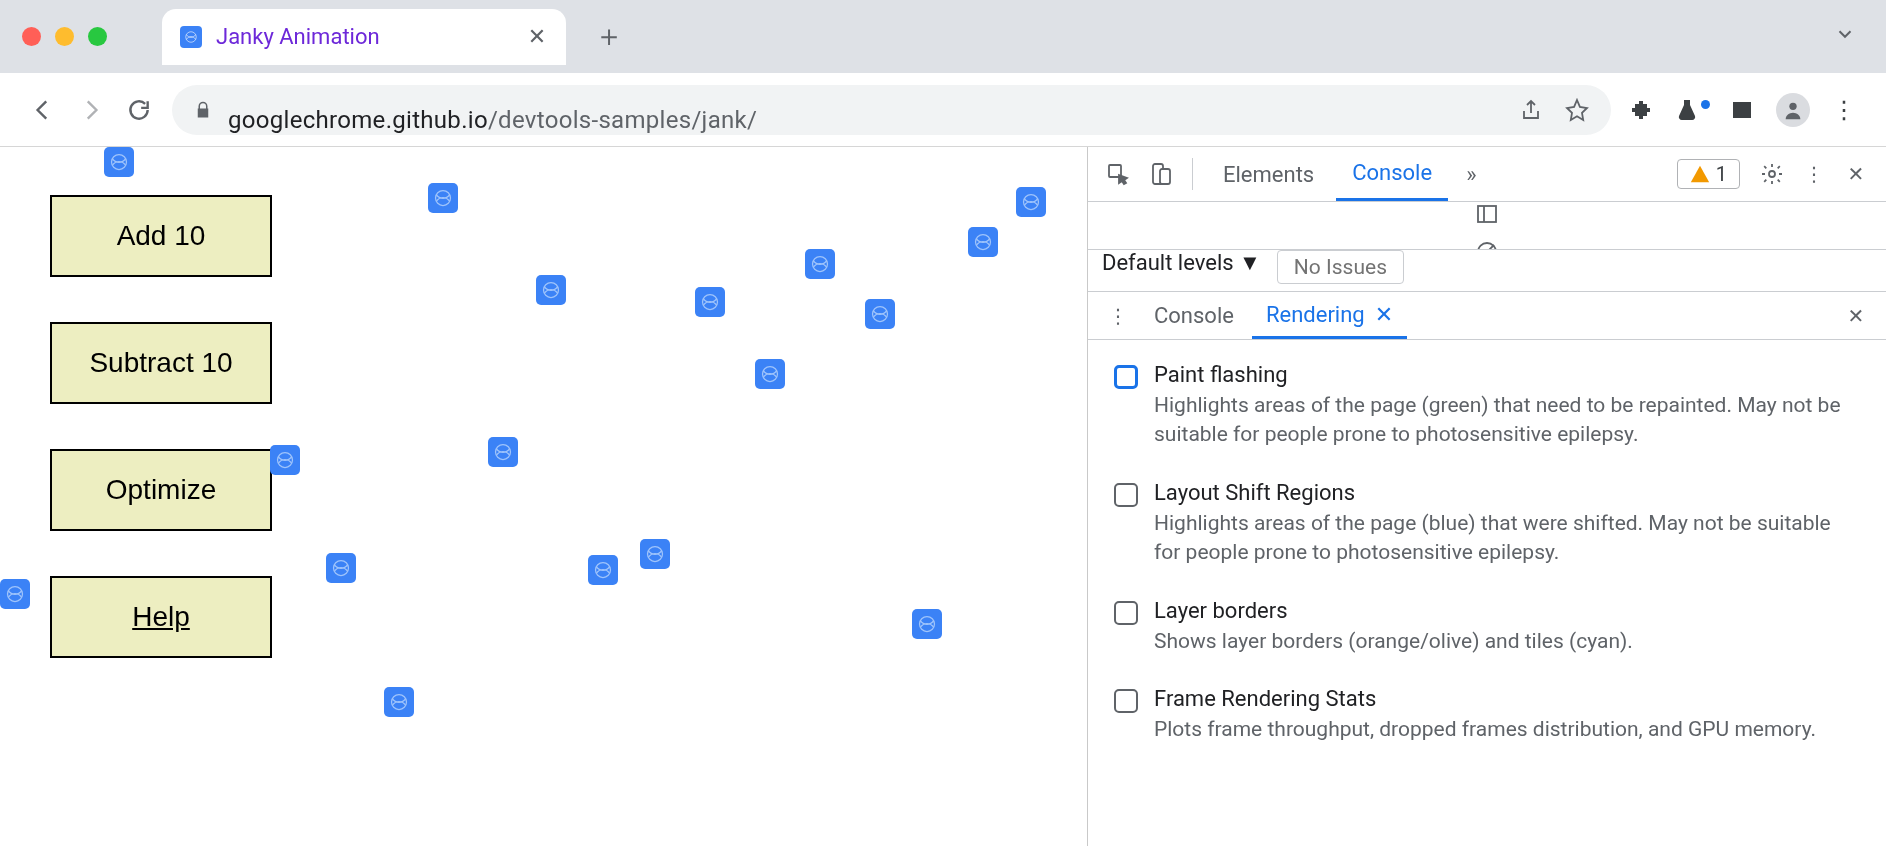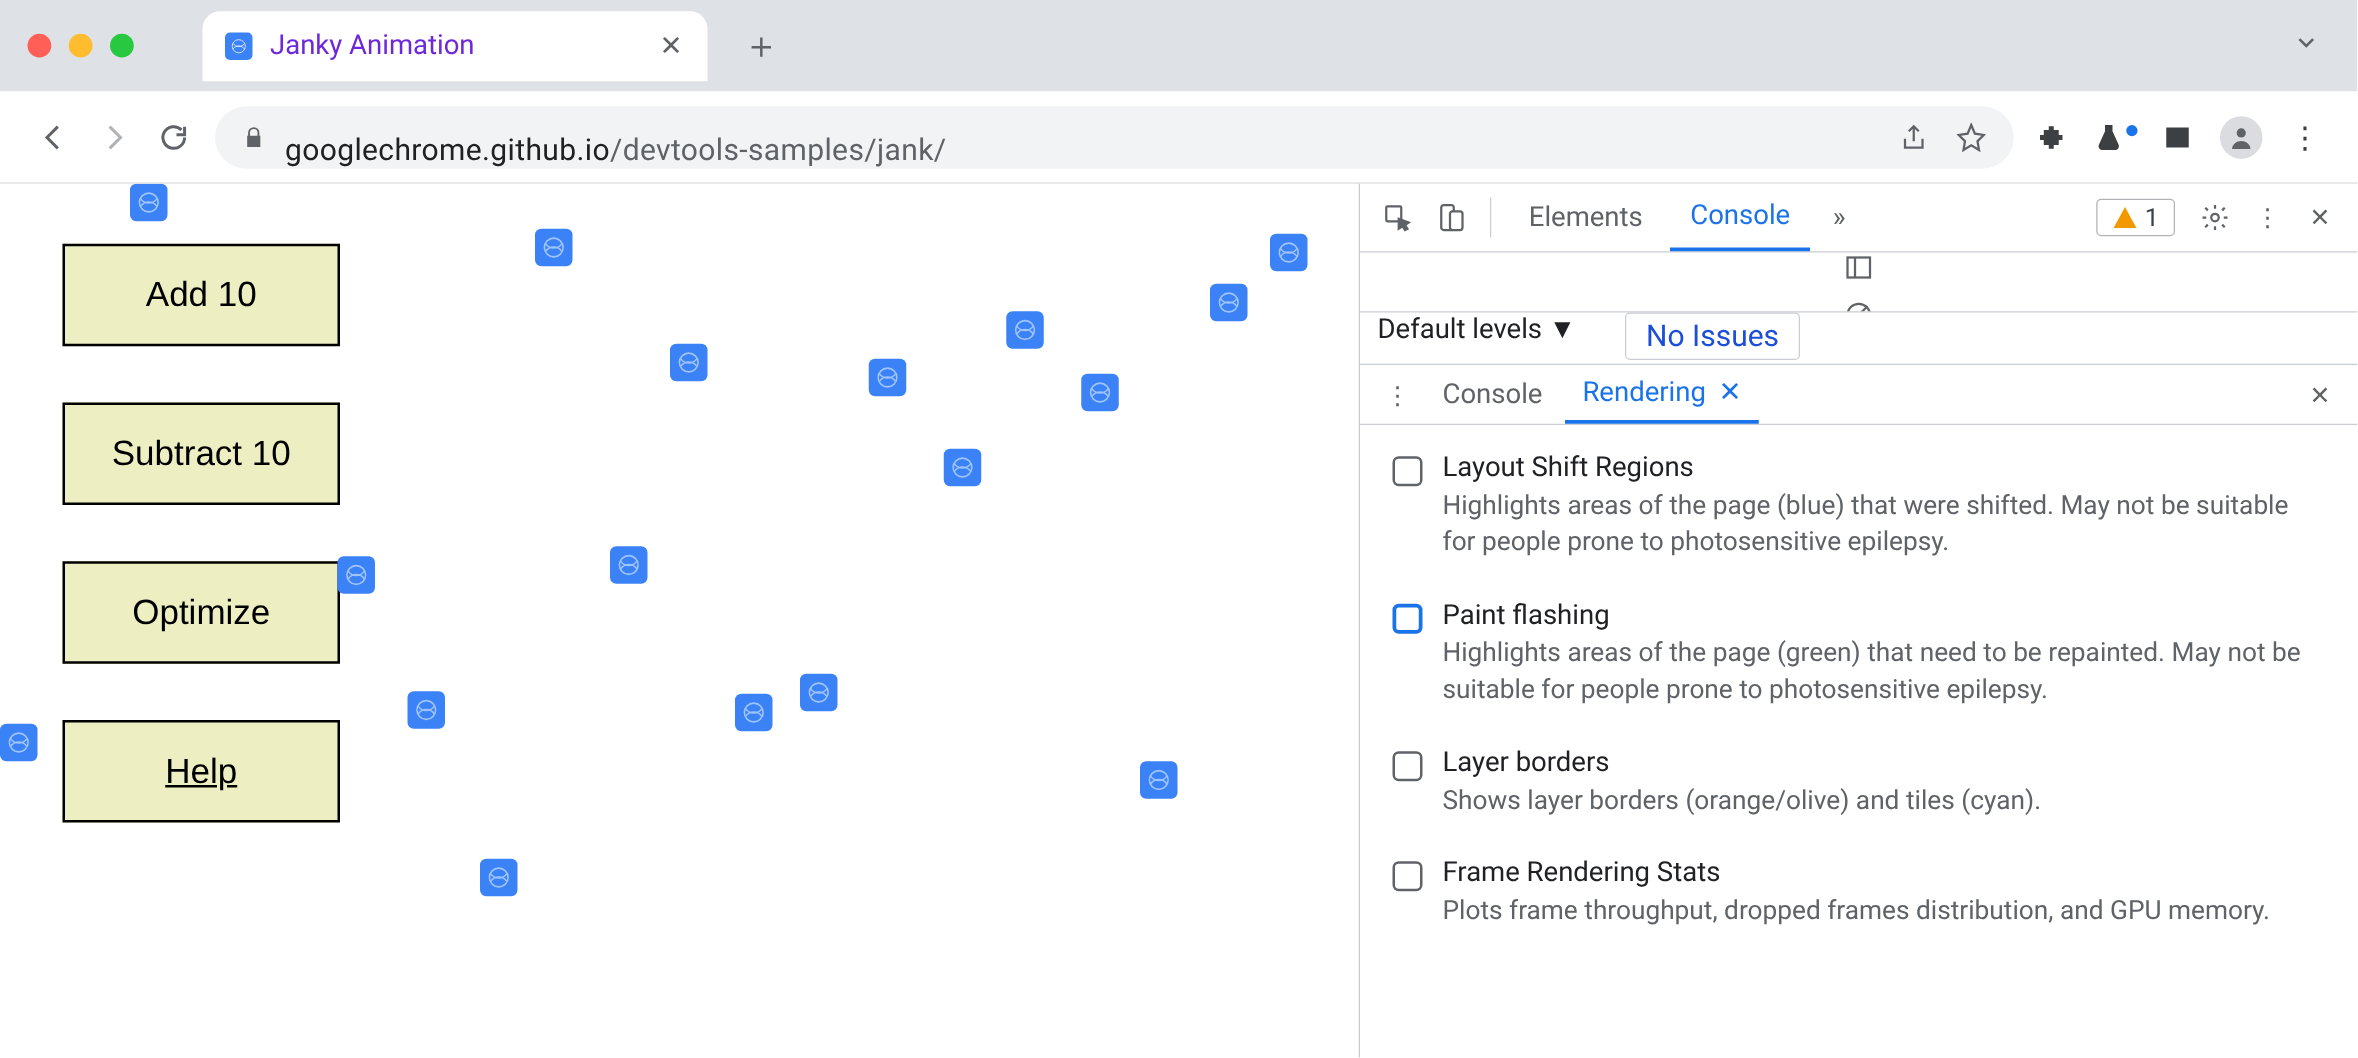--- a/index.html
+++ b/index.html
@@ -175,21 +175,21 @@
   }
   .dt-levels{
     height:42px;
     border-bottom:1px solid #cacdd1;
     display:flex;align-items:flex-start;gap:16px;
     padding:0 14px;
   }
   .dt-dropdown{font-size:22px;color:#202124;}
   .dt-noissues{
     border:1px solid #cacdd1;border-radius:4px;
-    padding:4px 16px;font-size:24px;color:#1d4ed8;margin-left:23px;
+    padding:4px 16px;font-size:21px;color:#737373;
   }
 
   .dt-drawer-tabs{
     height:48px;
     border-bottom:1px solid #cacdd1;
     display:flex;align-items:center;
     padding:0 12px;gap:4px;
   }
   .dt-drawer-tab{padding:0 14px;height:100%;display:flex;align-items:center;gap:10px;font-size:22px;color:#5f6368;cursor:pointer;}
   .dt-drawer-tab.active{color:#1a73e8;border-bottom:3px solid #1a73e8;}
@@ -494,31 +494,31 @@
       <span class="dt-drawer-tab">Console</span>
       <span class="dt-drawer-tab active">
         <span>Rendering</span>
         <span>✕</span>
       </span>
       <span class="dt-iconbtn dt-drawer-close">✕</span>
     </div>
 
     <div class="rendering" id="rendering-list">
         <div class="rend-item">
+          <div class="rend-check selected"></div>
+          <div class="rend-text">
+            <div class="title">Paint flashing</div>
+            <div class="desc">Highlights areas of the page (green) that need to be repainted. May not be suitable for people prone to photosensitive epilepsy.</div>
+          </div>
+        </div>
+        <div class="rend-item">
           <div class="rend-check"></div>
           <div class="rend-text">
             <div class="title">Layout Shift Regions</div>
             <div class="desc">Highlights areas of the page (blue) that were shifted. May not be suitable for people prone to photosensitive epilepsy.</div>
-          </div>
-        </div>
-        <div class="rend-item">
-          <div class="rend-check selected"></div>
-          <div class="rend-text">
-            <div class="title">Paint flashing</div>
-            <div class="desc">Highlights areas of the page (green) that need to be repainted. May not be suitable for people prone to photosensitive epilepsy.</div>
           </div>
         </div>
         <div class="rend-item">
           <div class="rend-check"></div>
           <div class="rend-text">
             <div class="title">Layer borders</div>
             <div class="desc">Shows layer borders (orange/olive) and tiles (cyan).</div>
           </div>
         </div>
         <div class="rend-item">

